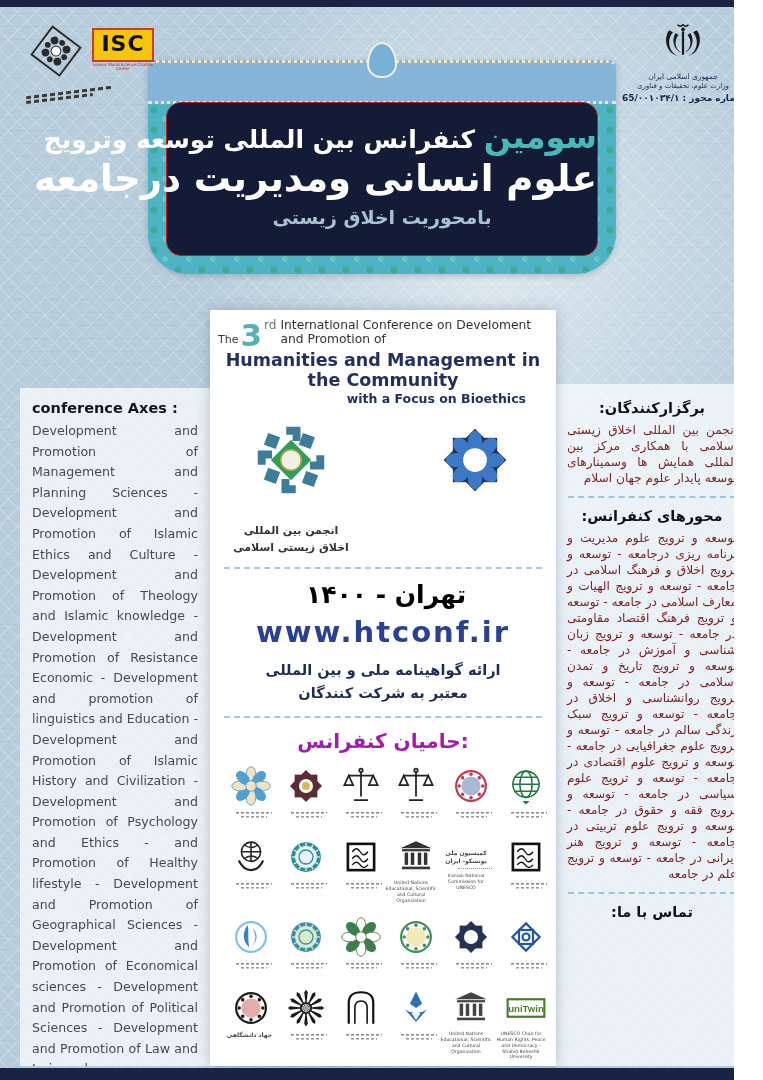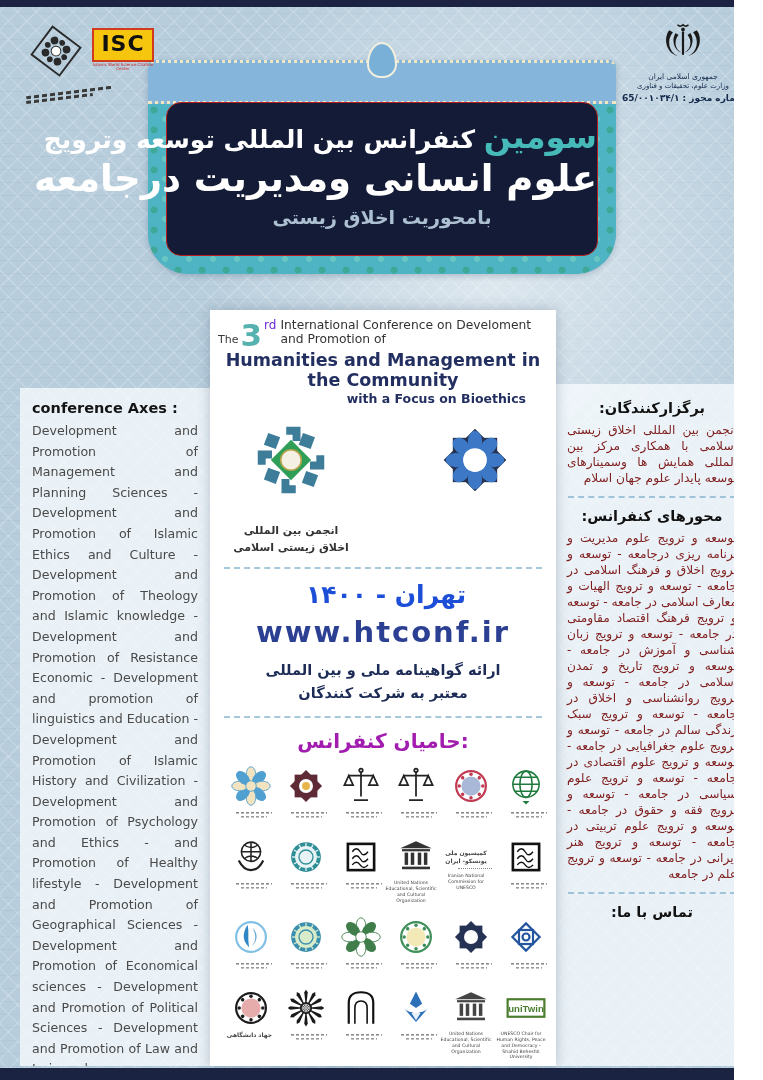--- a/index.html
+++ b/index.html
@@ -46,30 +46,30 @@
   .b-line2{font-size:37px;font-weight:bold;margin-top:1px;white-space:nowrap;}
   .b-line3{font-size:19px;font-weight:bold;color:#adc0d2;margin-top:6px;}
 
   
   .card{position:absolute;left:210px;top:310px;width:346px;height:756px;background:#fff;z-index:3;
     box-shadow:0 0 12px rgba(20,40,70,.25);box-sizing:border-box;padding-top:8px;overflow:hidden;}
   .etitle{width:330px;margin:0 auto;color:#27335f;}
   .et-row1{display:flex;align-items:flex-end;justify-content:center;gap:2px;}
   .et-the{font-size:11px;color:#3a3a3a;padding-bottom:2px;}
   .et-num{font-size:31px;font-weight:bold;color:#56b2ae;line-height:.8;}
-  .et-ord{font-size:12px;color:#6d28d9;align-self:flex-start;}
+  .et-ord{font-size:12px;color:#737373;align-self:flex-start;}
   .et-l1{font-size:12.3px;color:#333;padding-bottom:2px;margin-left:2px;}
   .et-l2{font-size:17.5px;font-weight:bold;text-align:center;color:#222f60;margin-top:2px;}
   .et-l3{font-size:12.5px;font-weight:bold;text-align:right;color:#222f60;padding-right:22px;margin-top:1px;}
   .orglogos{display:flex;justify-content:center;gap:34px;margin-top:16px;}
   .orgl{text-align:center;width:150px;}
   .orgl svg{display:block;margin:0 auto;}
   .org-cap{font-size:11px;font-weight:bold;color:#333;line-height:1.55;margin-top:24px;}
   .dash{border-top:2px dashed #a5c8db;margin:11px 14px;}
-  .city{text-align:center;font-size:25px;font-weight:bold;color:#1d4ed8;margin-top:4px;padding-left:6px;}
+  .city{text-align:center;font-size:25px;font-weight:bold;color:#000000;margin-top:4px;padding-left:6px;}
   .site{text-align:center;font-size:29px;font-weight:bold;color:#2b3f93;letter-spacing:2px;margin-top:6px;}
   .cert{text-align:center;font-size:14.5px;font-weight:bold;color:#1d2c56;max-width:250px;margin:10px auto 0;line-height:1.6;}
   .sp-title{text-align:center;font-size:20px;font-weight:bold;color:#a21caf;margin:6px 0 12px;}
   .sp-grid{display:grid;grid-template-columns:repeat(6,1fr);row-gap:13px;column-gap:2px;padding:0 9px;}
   .sp-cell{display:flex;flex-direction:column;align-items:flex-end;gap:2px;min-height:58px;}
   .sp-ic{display:block;}
   .sp-cap{font-size:4.6px;color:#444;text-align:center;line-height:1.25;max-width:52px;}
   .sp-cap-fa{font-size:6px;font-weight:bold;}
   .sp-squig{width:36px;height:8px;margin-top:2px;background-repeat:no-repeat;
     background-image:repeating-linear-gradient(90deg,#8a8a8a 0 3px,transparent 3px 5px),

